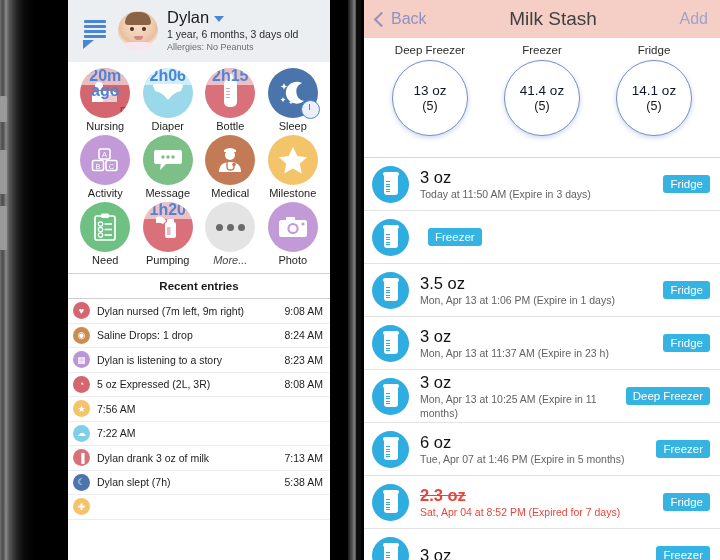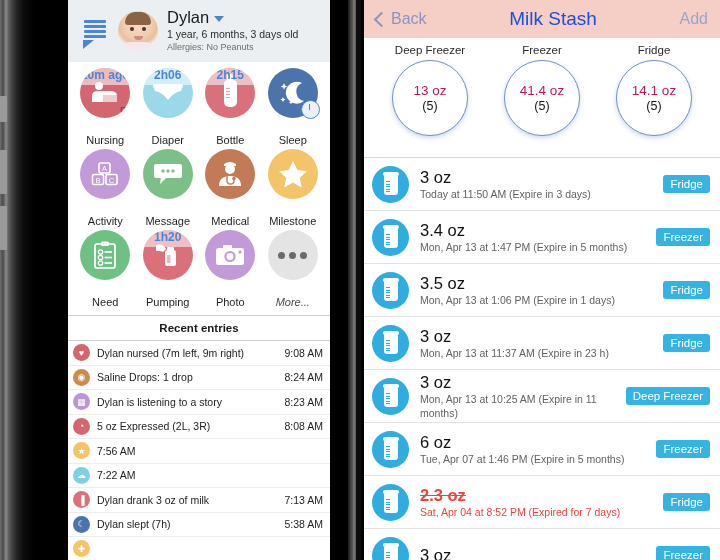--- a/index.html
+++ b/index.html
@@ -37,22 +37,22 @@
   .pname{font-size:16.5px;color:#1a1a1a;line-height:17px;display:flex;align-items:center;gap:5px;}
   .pname .chev{width:0;height:0;border-left:5px solid transparent;border-right:5px solid transparent;border-top:6px solid #4a86d8;margin-top:2px;}
   .page{font-size:10.5px;color:#2b2b2b;line-height:14px;margin-top:1px;}
   .pallergy{font-size:9px;color:#6d6d6d;line-height:12px;}
 
   .grid{padding:6px 6px 4px 6px;background:#fff;}
   .grow{display:flex;}
   .cell{flex:1;display:flex;flex-direction:column;align-items:center;padding-bottom:3px;}
   .circ{width:50px;height:50px;border-radius:50%;position:relative;overflow:hidden;display:flex;align-items:center;justify-content:center;}
   .circ .top{position:absolute;left:0;top:0;width:100%;height:17px;background:rgba(255,255,255,.56);}
-  .tlabel{position:absolute;top:0px;left:0;width:100%;text-align:center;font-size:12px;font-weight:bold;color:#4a86d8;line-height:15px;z-index:3;}
-  .clabel{font-size:11px;color:#1f1f1f;margin-top:16px;}
+  .tlabel{position:absolute;top:0px;left:0;width:100%;text-align:center;font-size:16px;font-weight:bold;color:#4a86d8;line-height:15px;z-index:3;}
+  .clabel{font-size:11px;color:#1f1f1f;margin-top:2px;}
   .clabel.more{font-style:italic;color:#4a4a4a;}
   .badge-timer{position:absolute;right:-2px;bottom:-1px;width:17px;height:17px;border-radius:50%;background:#eaf1fb;border:1.5px solid #4a86d8;z-index:4;}
   .badge-timer:after{content:"";position:absolute;left:7px;top:3px;width:1.5px;height:6px;background:#4a86d8;}
   .mark-R{position:absolute;right:3px;bottom:1px;font-size:10px;font-weight:bold;color:#b5323c;z-index:3;}
 
   .glyph{position:relative;z-index:2;color:#fff;}
   .g-nurse{width:30px;height:22px;}
   .g-diaper{width:32px;height:20px;}
   .g-bottle{width:13px;height:27px;background:#fff;border-radius:4px 4px 5px 5px;position:relative;}
   .g-bottle:before{content:"";position:absolute;left:3.5px;top:-6px;width:6px;height:7px;background:#fff;border-radius:3px 3px 0 0;}
@@ -79,29 +79,29 @@
   .eicon{width:17px;height:17px;border-radius:50%;flex:0 0 17px;margin-right:7px;position:relative;overflow:hidden;}
   .eicon .sym{position:absolute;left:50%;top:50%;transform:translate(-50%,-50%);color:#fff;font-size:9px;line-height:9px;}
   .etext{flex:1;font-size:10.5px;color:#1d1d1d;white-space:nowrap;overflow:hidden;}
   .etime{font-size:10.5px;color:#1d1d1d;}
 
   
   .screen-right{position:absolute;left:364px;top:0;width:356px;height:560px;background:#fff;overflow:hidden;}
   .navbar{height:38px;background:#f5cfc6;display:flex;align-items:center;padding:0 12px;box-sizing:border-box;}
   .nav-back{display:flex;align-items:center;gap:3px;font-size:16px;color:#8e92c4;}
   .nav-back .bchev{width:9px;height:9px;border-left:2.4px solid #8e92c4;border-bottom:2.4px solid #8e92c4;transform:rotate(45deg);margin-right:1px;}
-  .nav-title{flex:1;text-align:center;font-size:19px;color:#1d4ed8;}
+  .nav-title{flex:1;text-align:center;font-size:19px;color:#404040;}
   .nav-add{font-size:16px;color:#9fa2cc;}
 
   .summary{height:120px;display:flex;padding:6px 10px 0 10px;box-sizing:border-box;background:#fff;border-bottom:1px solid #d6d6d6;}
   .scol{flex:1;display:flex;flex-direction:column;align-items:center;}
   .stitle{font-size:11.5px;color:#2b2b2b;margin-bottom:4px;}
   .sball{width:74px;height:74px;border-radius:50%;border:1.7px solid #6f8fce;background:#fff;
     display:flex;flex-direction:column;align-items:center;justify-content:center;box-shadow:0 2px 5px rgba(110,140,200,.35);}
-  .sval{font-size:13.5px;color:#be185d;line-height:16px;}
+  .sval{font-size:13.5px;color:#0f172a;line-height:16px;}
   .scnt{font-size:12.5px;color:#151515;line-height:15px;}
 
   .stash{background:#fff;}
   .srow{height:53px;display:flex;align-items:center;padding:0 10px 0 8px;box-sizing:border-box;border-bottom:1px solid #e2e2e2;}
   .jar{width:37px;height:37px;border-radius:50%;background:#30ade0;flex:0 0 37px;margin-right:11px;position:relative;}
   .jar .body{position:absolute;left:12px;top:9px;width:14px;height:20px;background:#fff;border-radius:2px 2px 3px 3px;}
   .jar .lid{position:absolute;left:11px;top:6px;width:16px;height:4px;background:#fff;border-radius:2px;}
   .jar .ticks{position:absolute;left:14px;top:15px;width:4px;height:11px;
     background:repeating-linear-gradient(#30ade0 0 1px,transparent 1px 2.6px);}
   .sinfo{flex:1;min-width:0;}
@@ -286,44 +286,44 @@
                   <rect x="11" y="8" width="11" height="16" rx="2.5" fill="#fff"></rect>
                   <rect x="13" y="5" width="7" height="4" rx="1" fill="#fff"></rect>
                   <rect x="13" y="13" width="3.5" height="8" fill="#d9707a" opacity=".5"></rect>
                 </svg>
               </div>
             </div>
             <div class="clabel">Pumping</div>
           </div>
           <div class="cell">
             <div style="position: relative;">
+              <div class="circ" style="background: rgb(228, 228, 228);">
+                <div class="glyph g-dots">
+                  <span></span>
+                  <span></span>
+                  <span></span>
+                </div>
+              </div>
+            </div>
+            <div class="clabel more">More...</div>
+          </div>
+          <div class="cell">
+            <div style="position: relative;">
               <div class="circ" style="background: rgb(194, 154, 216);">
                 <svg class="glyph g-cam" viewBox="0 0 30 22">
                   <rect x="1" y="4" width="28" height="17" rx="2.5" fill="#fff"></rect>
                   <rect x="8" y="1" width="9" height="4" rx="1" fill="#fff"></rect>
                   <circle cx="15" cy="12.5" r="5.6" fill="#c29ad8"></circle>
                   <circle cx="15" cy="12.5" r="3.5" fill="#fff"></circle>
                   <circle cx="25" cy="8" r="1.6" fill="#c29ad8"></circle>
                 </svg>
               </div>
             </div>
             <div class="clabel">Photo</div>
           </div>
-          <div class="cell">
-            <div style="position: relative;">
-              <div class="circ" style="background: rgb(228, 228, 228);">
-                <div class="glyph g-dots">
-                  <span></span>
-                  <span></span>
-                  <span></span>
-                </div>
-              </div>
-            </div>
-            <div class="clabel more">More...</div>
-          </div>
         </div>
       </div>
 
     <div class="tabs" id="tabbar">
         <div class="tab active">Recent entries</div>
       </div>
 
     <div class="entries" id="elist">
         <div class="entry">
           <div class="eicon" style="background:#d4666f">
@@ -440,24 +440,20 @@
             <div class="sdate">Today at 11:50 AM (Expire in 3 days)</div>
           </div>
           <div class="tag">Fridge</div>
         </div>
         <div class="srow">
           <div class="jar">
             <div class="lid"></div>
             <div class="body"></div>
             <div class="ticks"></div>
           </div>
-          <div class="sinfo">
-            <div class="samt">3.4 oz</div>
-            <div class="sdate">Mon, Apr 13 at 1:47 PM (Expire in 5 months)</div>
-          </div>
           <div class="tag">Freezer</div>
         </div>
         <div class="srow">
           <div class="jar">
             <div class="lid"></div>
             <div class="body"></div>
             <div class="ticks"></div>
           </div>
           <div class="sinfo">
             <div class="samt">3.5 oz</div>

